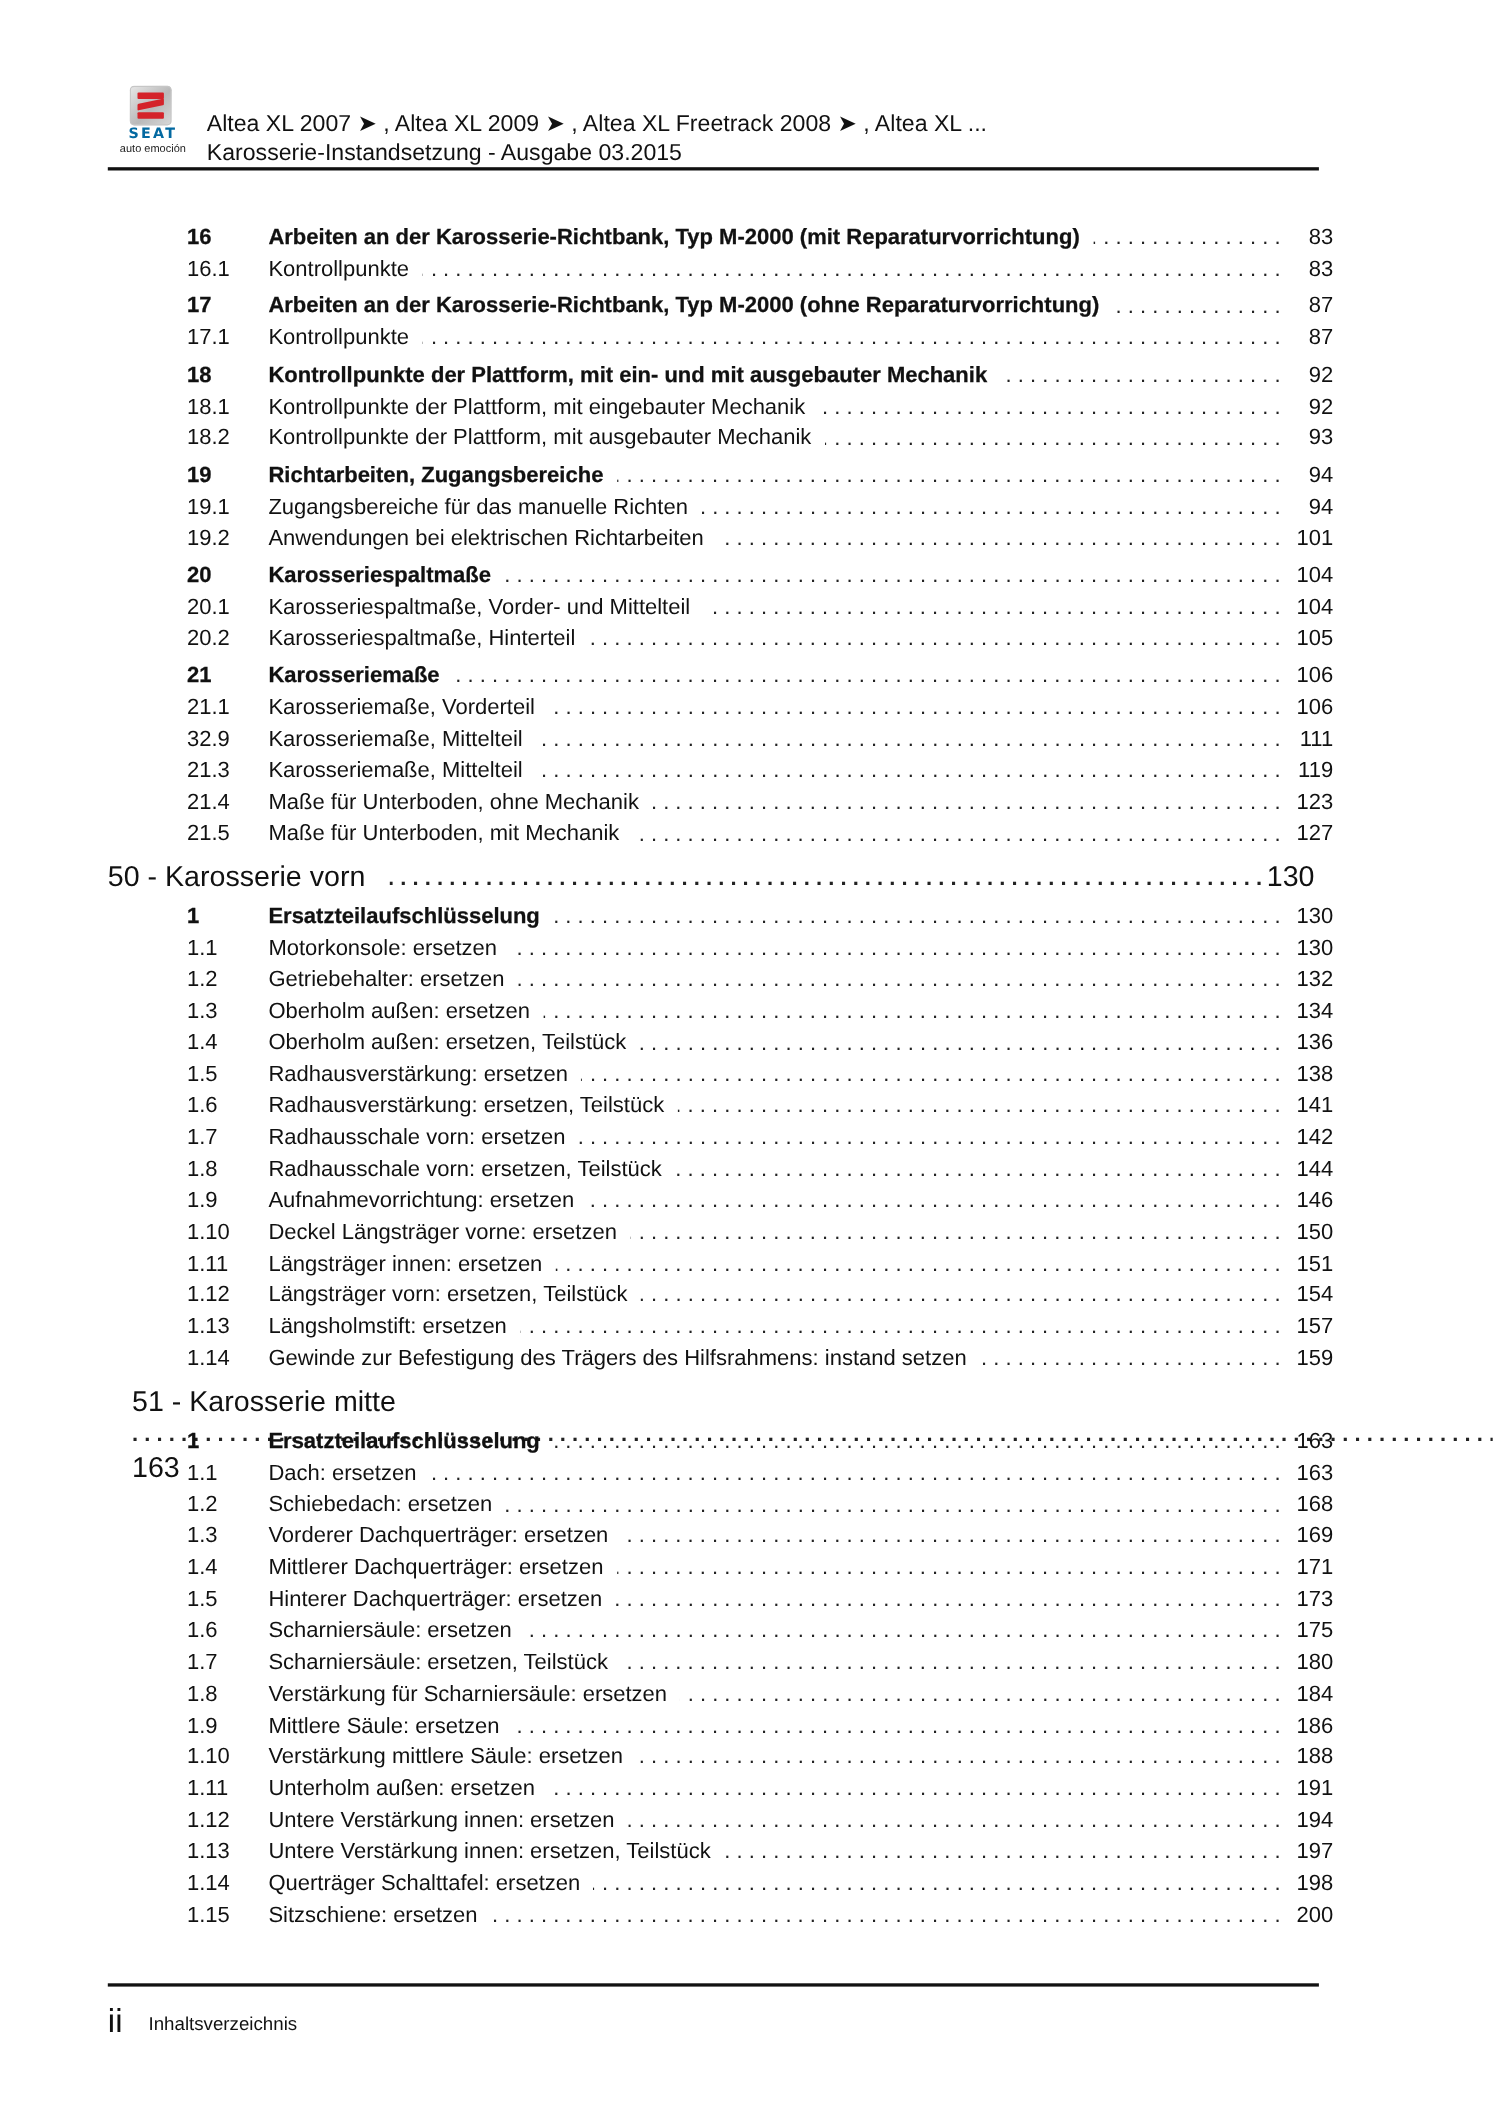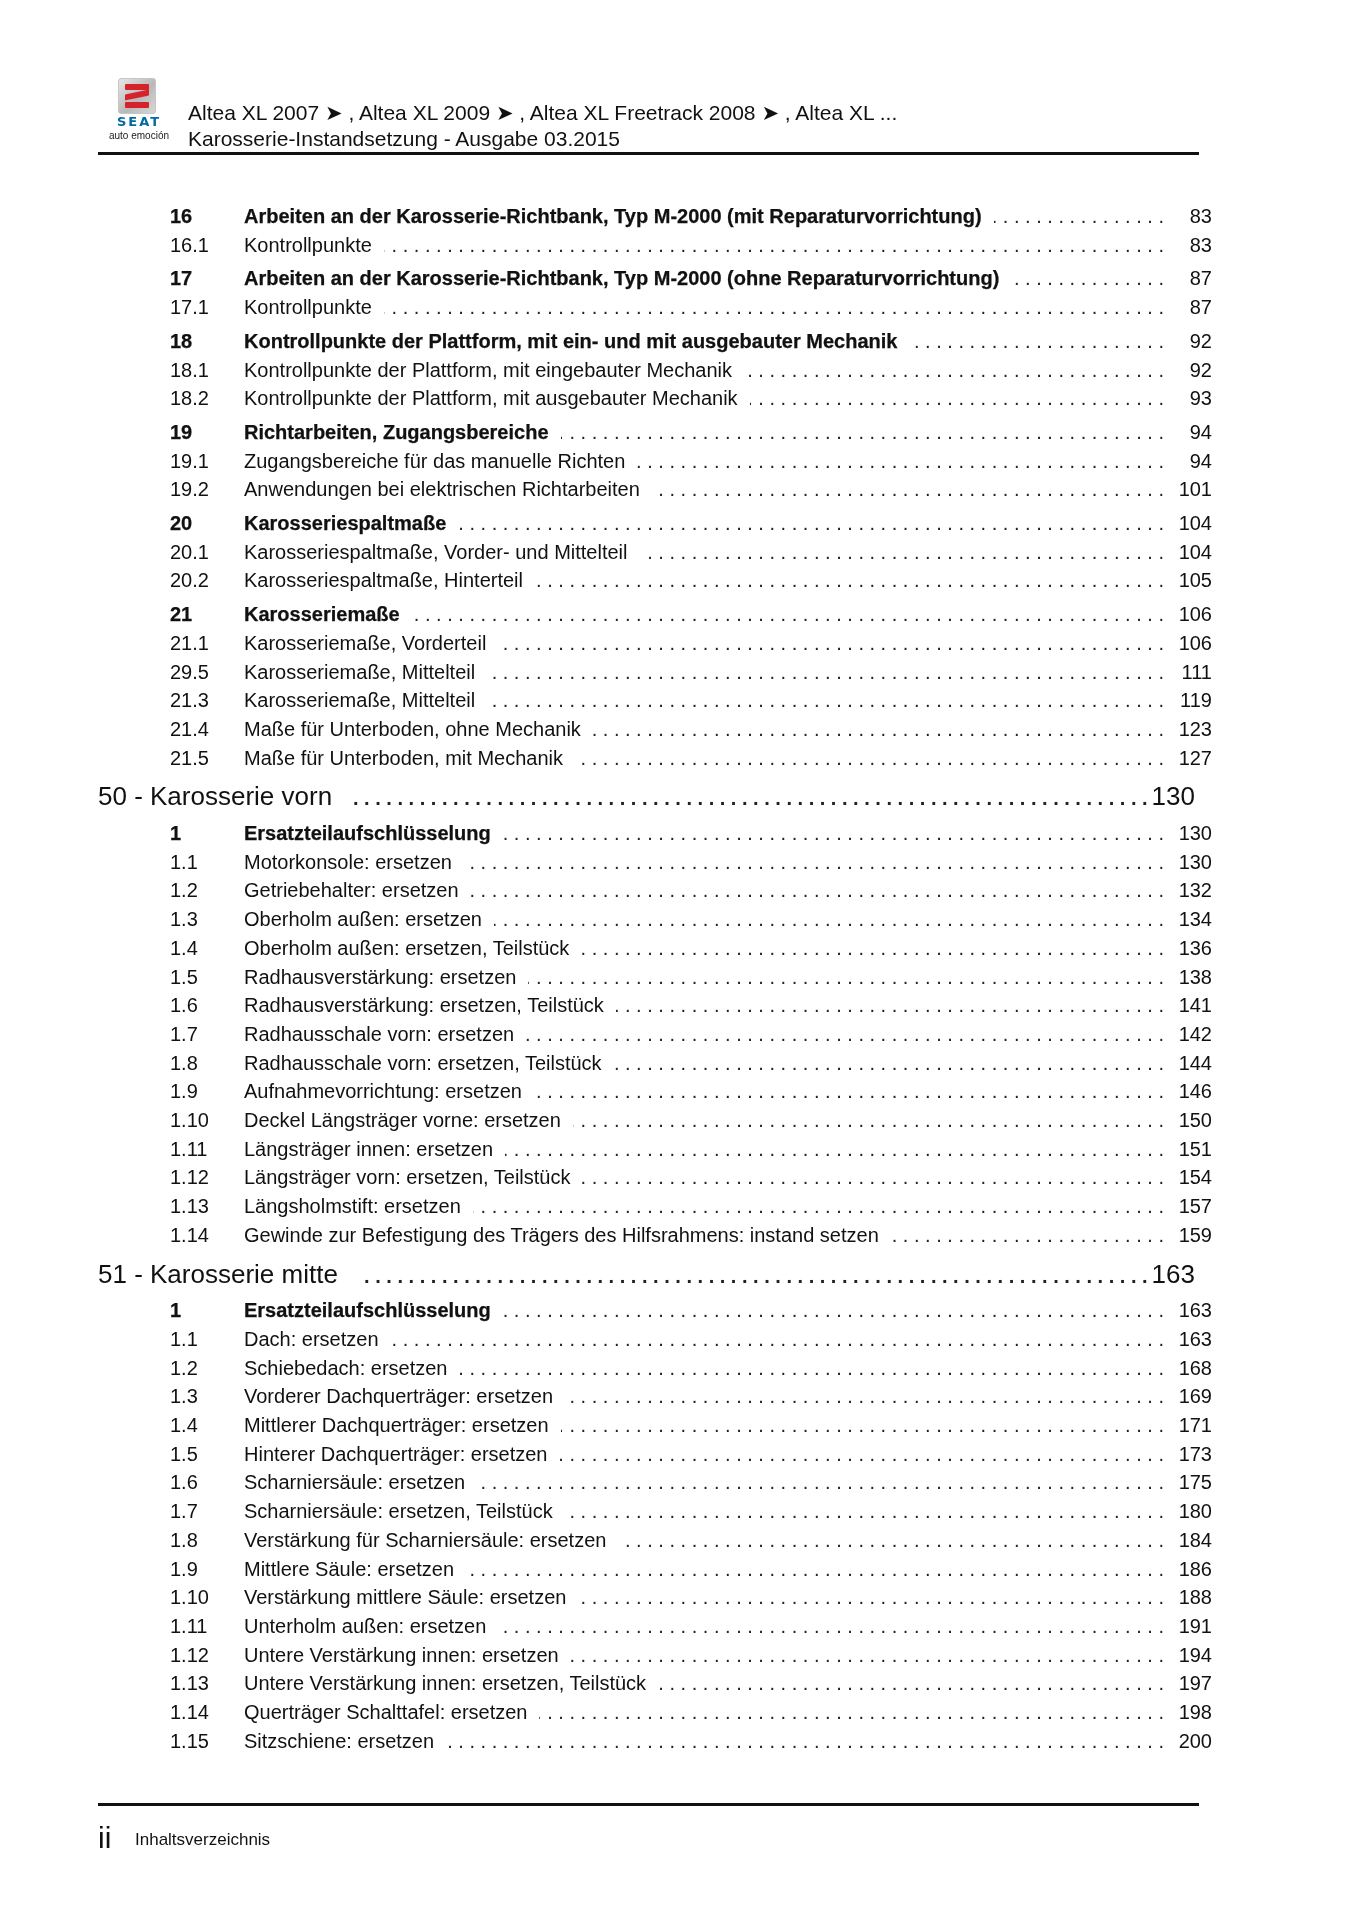--- a/index.html
+++ b/index.html
@@ -169,21 +169,21 @@
       <span class="leader"></span>
       <span class="page">106</span>
     </div>
     <div class="row entry sub" style="top: 629.8px;">
       <span class="num">21.1</span>
       <span class="title">Karosseriemaße, Vorderteil</span>
       <span class="leader"></span>
       <span class="page">106</span>
     </div>
     <div class="row entry sub" style="top: 658.5px;">
-      <span class="num">29.5</span>
+      <span class="num">32.9</span>
       <span class="title">Karosseriemaße, Mittelteil</span>
       <span class="leader"></span>
       <span class="page">111</span>
     </div>
     <div class="row entry sub" style="top: 687.2px;">
       <span class="num">21.3</span>
       <span class="title">Karosseriemaße, Mittelteil</span>
       <span class="leader"></span>
       <span class="page">119</span>
     </div>
@@ -287,21 +287,21 @@
       <span class="title">Längsholmstift: ersetzen</span>
       <span class="leader"></span>
       <span class="page">157</span>
     </div>
     <div class="row entry sub" style="top: 1221.8px;">
       <span class="num">1.14</span>
       <span class="title">Gewinde zur Befestigung des Trägers des Hilfsrahmens: instand setzen</span>
       <span class="leader"></span>
       <span class="page">159</span>
     </div>
-    <div class="row chapter" style="top: 1258.5px;">
+    <div class="row chapter" style="top: 1258.5px; flex-direction: column;">
       <span class="title">51 - Karosserie mitte</span>
       <span class="leader"></span>
       <span class="page">163</span>
     </div>
     <div class="row entry main" style="top: 1297.2px;">
       <span class="num">1</span>
       <span class="title">Ersatzteilaufschlüsselung</span>
       <span class="leader"></span>
       <span class="page">163</span>
     </div>

